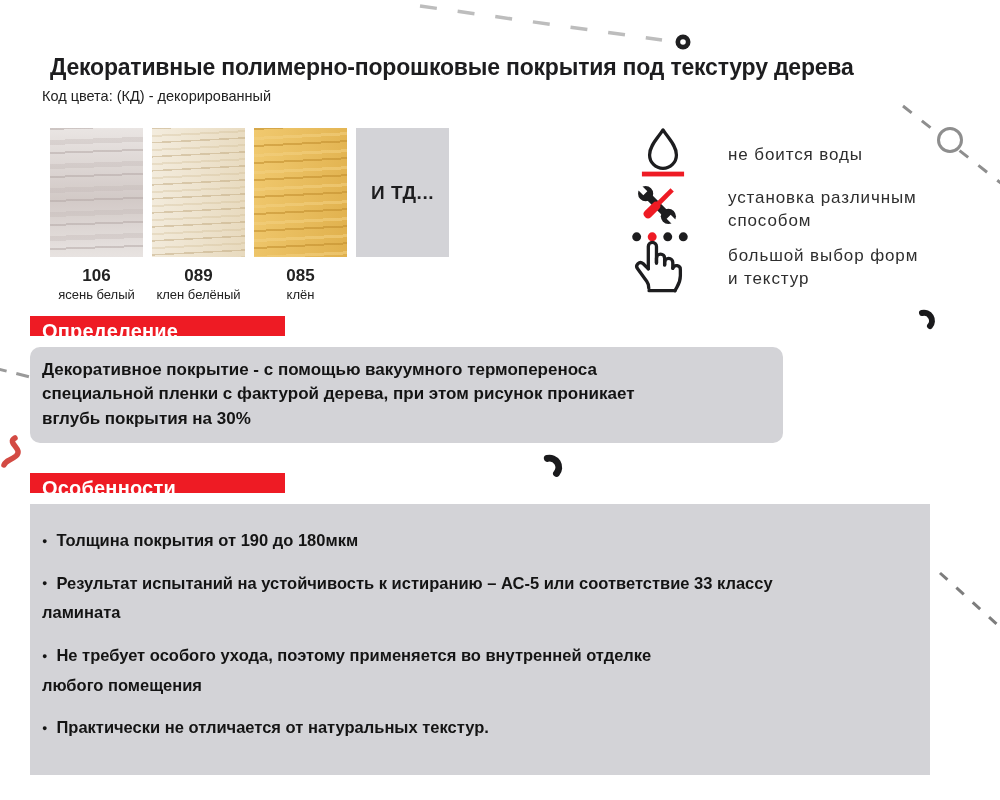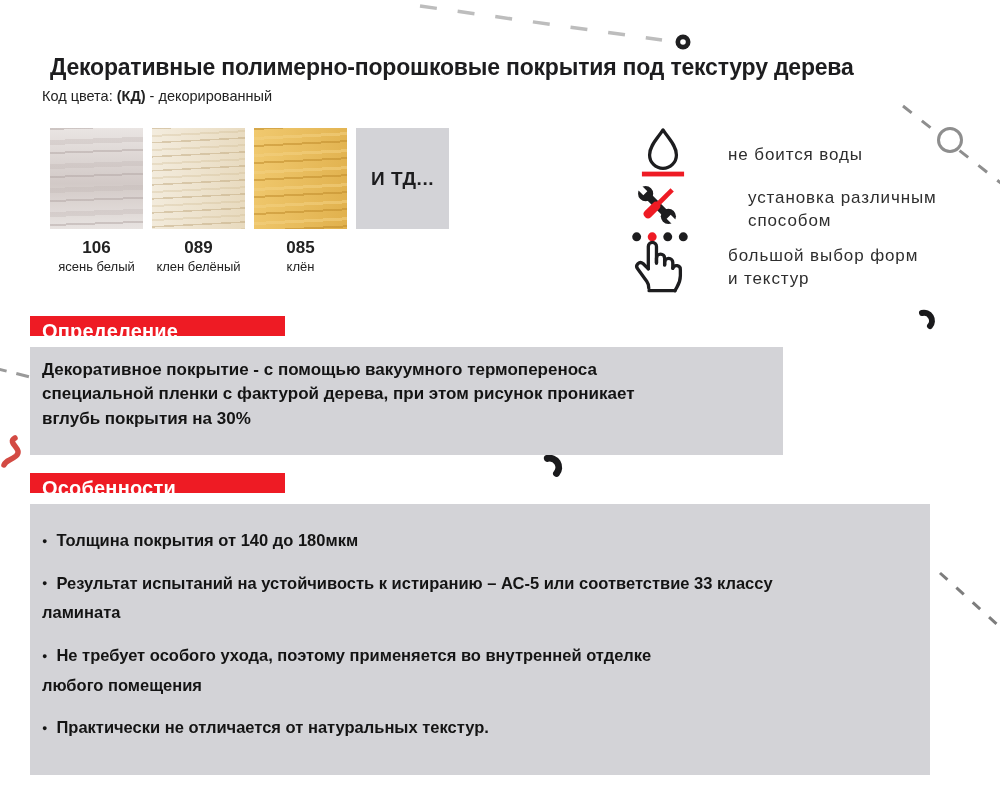--- a/index.html
+++ b/index.html
@@ -7,25 +7,25 @@
     --panel:#d3d3d7;
     --ink:#1d1d1f;
   }
   *{margin:0;padding:0;box-sizing:border-box;}
   html,body{width:1000px;height:800px;background:#ffffff;overflow:hidden;
     font-family:"Liberation Sans","DejaVu Sans",sans-serif;color:var(--ink);}
   .abs{position:absolute;}
   
   .title{left:42px;top:54px;width:900px;font-size:23px;font-weight:800;letter-spacing:-.2px;color:var(--ink);margin-left:8px;}
   .subtitle{left:42px;top:88px;font-size:14.5px;color:#222;}
-  .subtitle b{font-weight:700;text-align:right;}
+  .subtitle b{font-weight:400;text-align:right;}
   
   .swatch-row{left:50px;top:128px;display:flex;gap:9px;}
   .swatch{width:93px;}
-  .tile{width:93px;height:101px;}
+  .tile{width:93px;height:129px;}
   .tex-105{background:
       repeating-linear-gradient(176deg, rgba(203,176,128,.45) 0 1.6px, transparent 1.6px 10px, rgba(210,186,140,.28) 10px 12px, transparent 12px 19px),
       linear-gradient(100deg, rgba(255,255,255,.45), rgba(221,198,152,.25)),#efe3c9;}
   .tex-106{background:
       repeating-linear-gradient(178deg, rgba(178,166,164,.5) 0 2px, transparent 2px 12px, rgba(196,186,184,.4) 12px 17px, transparent 17px 24px),
       linear-gradient(180deg, rgba(255,255,255,.35), rgba(183,170,168,.3) 55%, rgba(255,255,255,.3)),#ded7d4;}
   .tex-089{background:
       repeating-linear-gradient(177deg, rgba(192,168,126,.5) 0 1.5px, transparent 1.5px 7px, rgba(205,184,142,.3) 7px 9px, transparent 9px 14px),
       linear-gradient(95deg, rgba(255,255,255,.4), rgba(214,192,148,.2)),#ece0c8;}
   .tex-085{background:
@@ -36,22 +36,22 @@
   .swatch-code{margin-top:9px;text-align:center;font-size:17px;font-weight:600;color:#222;}
   .swatch-name{margin-top:1px;text-align:center;font-size:13px;font-weight:500;color:#222;white-space:nowrap;}
   
   .feature-icon{position:absolute;}
   .feature-label{position:absolute;font-size:17px;font-weight:400;letter-spacing:.9px;
     color:#2e2e2e;white-space:pre-line;line-height:1.38;margin-left:28px;}
   
   .sec-bar{background:var(--accent);width:255px;height:20px;color:#fff;font-size:20px;
     font-weight:700;line-height:31px;padding-left:12px;letter-spacing:.2px;}
   .sec-box{background:var(--panel);color:#141414;font-weight:700;}
-  .def-box{left:30px;top:347px;width:753px;height:108px;padding:11px 16px 0 12px;
-    font-size:17px;line-height:1.44;white-space:pre-line;}
+  .def-box{left:30px;top:347px;width:753px;height:96px;padding:11px 16px 0 12px;
+    font-size:17px;line-height:1.44;white-space:pre-line;border-radius:10px;}
   .feat-box{left:30px;top:504px;width:900px;height:271px;padding:22px 28px 0 12px;font-size:16.5px;}
   .bullet{white-space:pre-line;line-height:1.8;margin-bottom:13px;}
   .bullet::before{content:"●";font-size:9px;vertical-align:2.5px;margin-right:9px;}
   
   .deco{left:0;top:0;width:1000px;height:800px;pointer-events:none;}
 </style>
 </head>
 <body>
 
 <svg class="abs deco" viewBox="0 0 1000 800">
@@ -107,21 +107,21 @@
     <circle cx="28" cy="46" r="8.5" fill="#1d1d1f"></circle>
     <rect x="24" y="10" width="8" height="36" fill="#1d1d1f"></rect>
     <rect x="24.8" y="-2" width="6.4" height="11.5" fill="#ffffff"></rect>
     <rect x="24.8" y="46.5" width="6.4" height="11.5" fill="#ffffff"></rect>
   </g>
   <g transform="rotate(45 28 28)">
     <rect x="25.4" y="4" width="5.2" height="22" fill="#ee1b24"></rect>
     <rect x="23.2" y="25" width="9.6" height="22" rx="4.5" fill="#ee1b24"></rect>
   </g>
 </svg>
-<div class="feature-label" style="left:720px;top:186px;">установка различным
+<div class="feature-label" style="left:700px;top:186px;">установка различным
 способом</div>
 
 <svg class="feature-icon" style="left:626px;top:230px;" width="66" height="68" viewBox="0 0 64 70">
   <circle cx="9" cy="7" r="4.6" fill="#1d1d1f"></circle>
   <circle cx="25" cy="7" r="4.6" fill="#ee1b24"></circle>
   <circle cx="41" cy="7" r="4.6" fill="#1d1d1f"></circle>
   <circle cx="57" cy="7" r="4.6" fill="#1d1d1f"></circle>
   <g fill="none" stroke="#1d1d1f" stroke-width="3.4" stroke-linecap="round" stroke-linejoin="round">
     <path d="M21 40 V17 a4.2 4.2 0 0 1 8.4 0 v17"></path>
     <path d="M29.4 34 v-5 a4.2 4.2 0 0 1 8.4 0 v7"></path>
@@ -134,19 +134,19 @@
 <div class="feature-label" style="left:700px;top:244px;">большой выбор форм
 и текстур</div>
 
 <div class="abs sec-bar" style="left:30px;top:316px;">Определение</div>
 <div class="abs sec-box def-box">Декоративное покрытие - с помощью вакуумного термопереноса
 специальной пленки с фактурой дерева, при этом рисунок проникает
 вглубь покрытия на 30%</div>
 
 <div class="abs sec-bar" style="left:30px;top:473px;">Особенности</div>
 <div class="abs sec-box feat-box">
-  <p class="bullet">Толщина покрытия от 140 до 180мкм</p>
+  <p class="bullet">Толщина покрытия от 190 до 180мкм</p>
   <p class="bullet">Результат испытаний на устойчивость к истиранию – АС-5 или соответствие 33 классу
 ламината</p>
   <p class="bullet">Не требует особого ухода, поэтому применяется во внутренней отделке
 любого помещения</p>
   <p class="bullet">Практически не отличается от натуральных текстур.</p>
 </div>
 
 </body></html>

